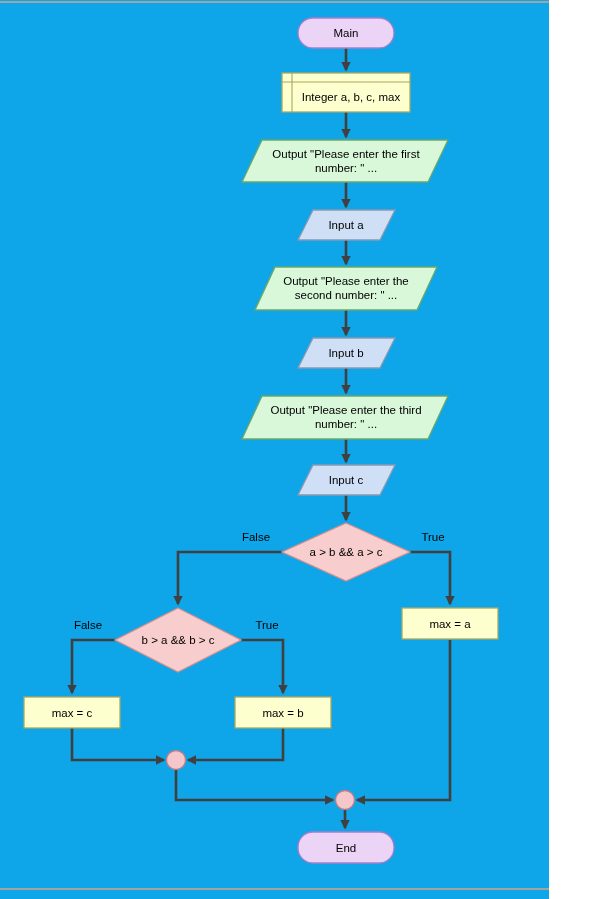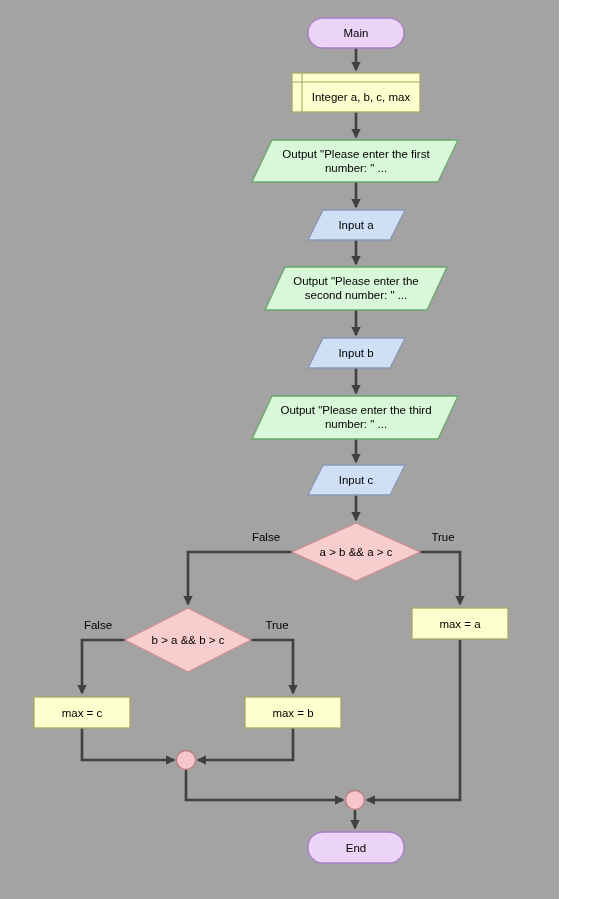--- a/index.html
+++ b/index.html
@@ -1,23 +1,22 @@
 <!DOCTYPE html>
 <html><head>
 <meta charset="utf-8">
 <style>
   html, body { margin: 0; padding: 0; background: #ffffff; }
   .stage {
     position: relative;
     width: 549px;
     height: 899px;
-    background: #a3a3a3;
+    background: #0ea5e9;
     font-family: "Liberation Sans", sans-serif;
     overflow: hidden;
-    padding-left: 10px;
   }
   svg { display: block; }
   svg text {
     fill: #000000;
     font-family: "Liberation Sans", sans-serif;
     font-size: 11.5px;
   }
   .connectors path {
     fill: none;
     stroke-width: 2.6;

